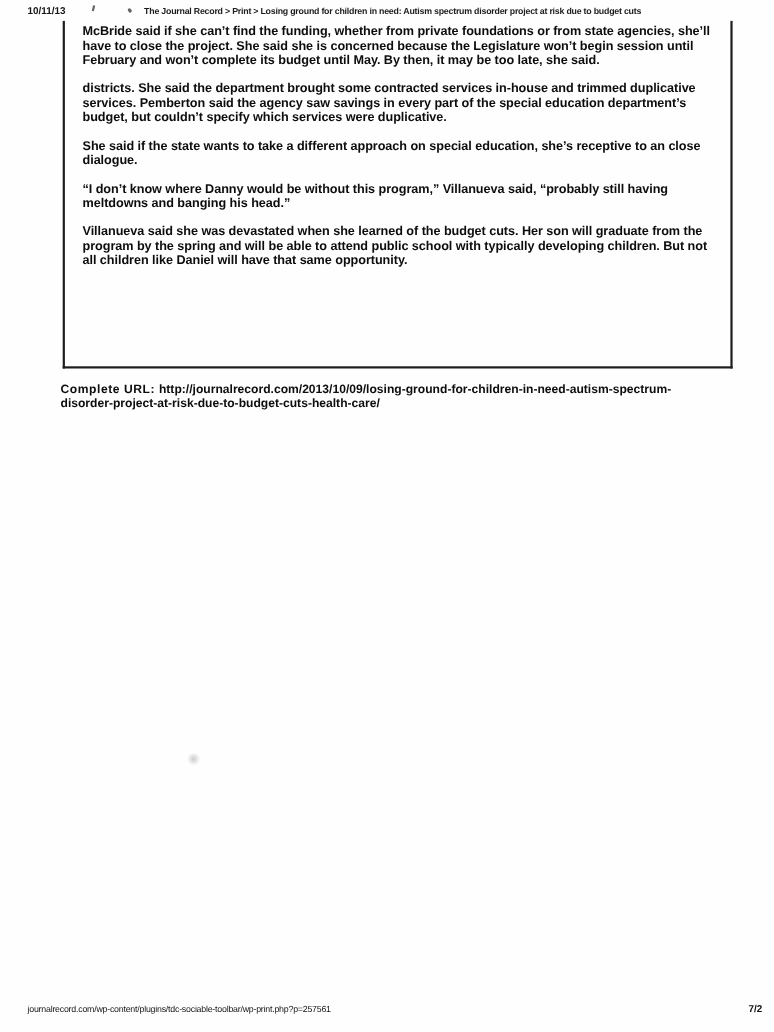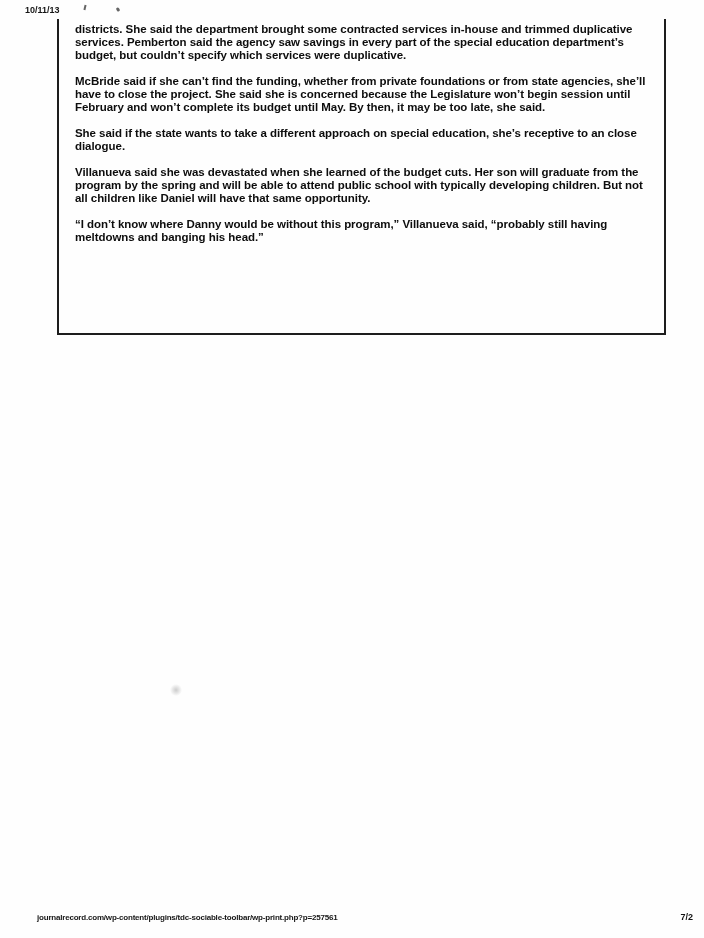--- a/index.html
+++ b/index.html
@@ -84,54 +84,56 @@
     left: 169px;
     top: 684px;
     width: 14px;
     height: 12px;
     background: radial-gradient(circle, rgba(110,110,110,0.35) 0%, rgba(110,110,110,0) 65%);
   }
 
   
   .footer-url {
     position: absolute;
-    left: 37px;
+    left: 25px;
     top: 913px;
     font-size: 8px;
-    font-weight: bold;
+    font-weight: normal;
     letter-spacing: -0.2px;
     color: #161616;
   }
   .footer-page {
     position: absolute;
     right: 11px;
     top: 912px;
     font-size: 9px;
     font-weight: bold;
     color: #111;
   }
 </style>
 </head>
 <body>
 
 <div class="page">
 
   <span class="header-date">10/11/13</span>
   <span class="scan-mark m1"></span>
   <span class="scan-mark m2"></span>
+  <span class="header-title">The Journal Record &gt; Print &gt; Losing ground for children in need: Autism spectrum disorder project at risk due to budget cuts</span>
 
   <div class="article-box">
     <div class="article-content">
+      <p>McBride said if she can’t find the funding, whether from private foundations or from state agencies, she’ll have to close the project. She said she is concerned because the Legislature won’t begin session until February and won’t complete its budget until May. By then, it may be too late, she said.</p>
       <p>districts. She said the department brought some contracted services in-house and trimmed duplicative services. Pemberton said the agency saw savings in every part of the special education department’s budget, but couldn’t specify which services were duplicative.</p>
-      <p>McBride said if she can’t find the funding, whether from private foundations or from state agencies, she’ll have to close the project. She said she is concerned because the Legislature won’t begin session until February and won’t complete its budget until May. By then, it may be too late, she said.</p>
       <p>She said if the state wants to take a different approach on special education, she’s receptive to an close dialogue.</p>
+      <p>“I don’t know where Danny would be without this program,” Villanueva said, “probably still having meltdowns and banging his head.”</p>
       <p>Villanueva said she was devastated when she learned of the budget cuts. Her son will graduate from the program by the spring and will be able to attend public school with typically developing children. But not all children like Daniel will have that same opportunity.</p>
-      <p>“I don’t know where Danny would be without this program,” Villanueva said, “probably still having meltdowns and banging his head.”</p>
     </div>
   </div>
 
+  <div class="url-block"><span class="url-label">Complete URL: </span><span>http://journalrecord.com/2013/10/09/losing-ground-for-children-in-need-autism-spectrum-disorder-project-at-risk-due-to-budget-cuts-health-care/</span></div>
 
   <div class="smudge"></div>
 
   <span class="footer-url">journalrecord.com/wp-content/plugins/tdc-sociable-toolbar/wp-print.php?p=257561</span>
   <span class="footer-page">7/2</span>
 
 </div>
 
 </body></html>

